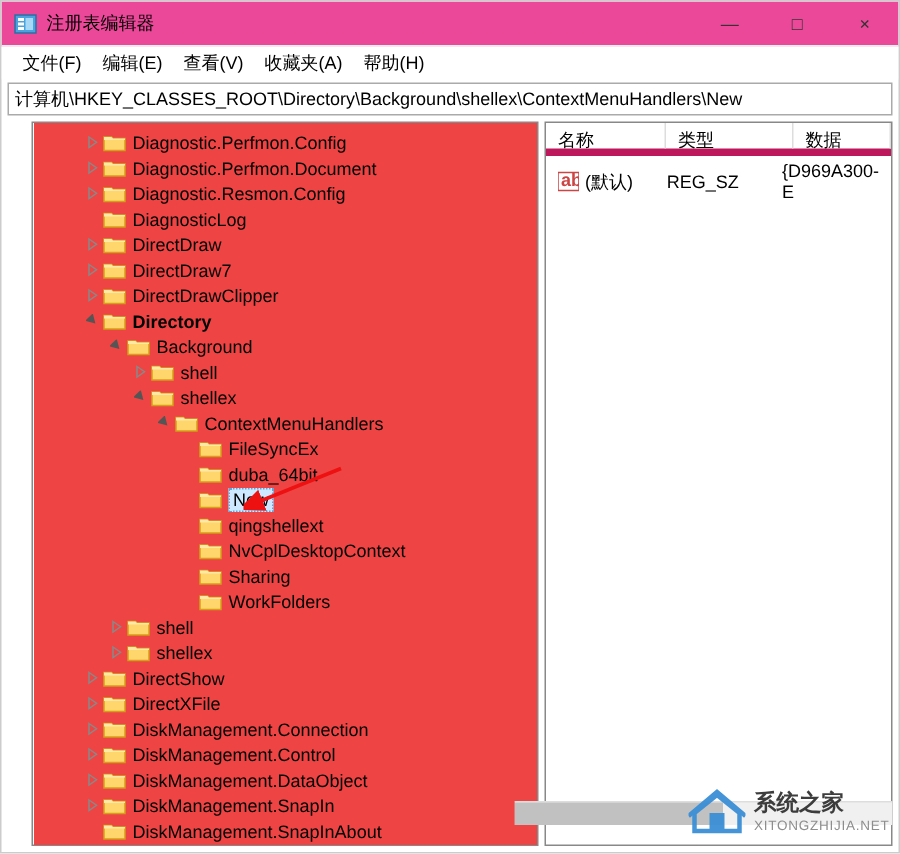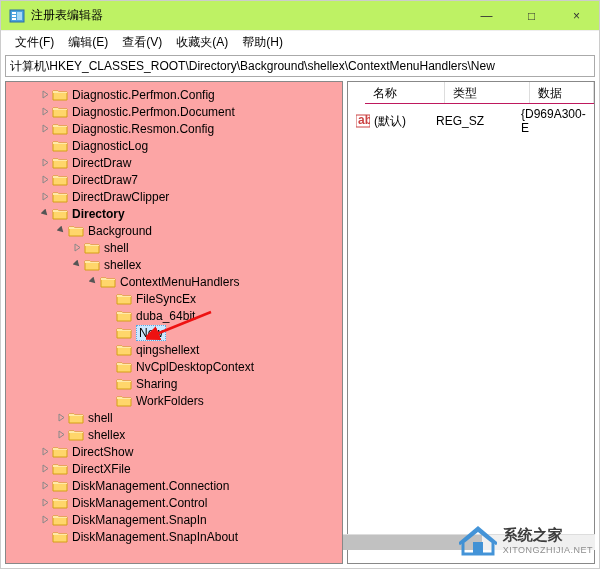--- a/index.html
+++ b/index.html
@@ -1,28 +1,28 @@
 <!DOCTYPE html>
 <html><head>
 <meta charset="utf-8">
 <style>
 * { margin: 0; padding: 0; box-sizing: border-box; font-family: "Microsoft YaHei", "Segoe UI", sans-serif; font-size: 12px; }
 body { background: #fff; width: 600px; height: 569px; overflow: hidden; position: relative; border: 1px solid #ccc; }
-.titlebar { height: 30px; display: flex; align-items: center; padding-left: 8px; background: #bef264; border-bottom: 1px solid #eee; }
+.titlebar { height: 30px; display: flex; align-items: center; padding-left: 8px; background: #ec4899; border-bottom: 1px solid #eee; }
 .titlebar .app-icon { width: 16px; height: 16px; margin-right: 6px; }
 .titlebar .title { flex: 1; color: #000; }
 .win-controls { display: flex; height: 100%; }
 .win-controls div { width: 45px; display: flex; align-items: center; justify-content: center; color: #333; }
 .menubar { height: 22px; display: flex; align-items: center; padding-left: 8px; gap: 2px; background: #fff; }
 .menubar span { padding: 2px 6px; color: #000; }
 .addressbar { height: 22px; display: flex; align-items: center; border: 1px solid #aaa; margin: 2px 4px; background: #fff; padding-left: 4px; color: #000; }
 .content { display: flex; height: calc(100% - 80px); }
-.tree-pane { width: 338px; border: 1px solid #888; margin: 2px 0 2px 4px; overflow: auto; background: #fca5a5; position: relative; }
+.tree-pane { width: 338px; border: 1px solid #888; margin: 2px 0 2px 20px; overflow: auto; background: #ef4444; position: relative; }
 .list-pane { flex: 1; border: 1px solid #888; margin: 2px 4px 2px 4px; background: #fff; overflow: hidden; }
-.list-header { display: flex; height: 22px; border-bottom: 1px solid #be185d; margin-left: 17px; }
+.list-header { display: flex; height: 22px; border-bottom: 5px solid #be185d; }
 .list-header div { padding: 3px 8px; border-right: 1px solid #ddd; color: #000; }
 .list-row { display: flex; padding: 3px 0; }
 .list-row .cell { padding: 0 8px; display: flex; align-items: center; }
 .ab-icon { width: 14px; height: 14px; margin-right: 4px; }
 .tree { padding: 4px 0; }
 .tree-item { display: flex; align-items: center; height: 17px; white-space: nowrap; color: #000; cursor: default; }
 .tree-item.selected .label-box { background: #cde8ff; border: 1px dotted #5aa7e0; padding: 0 2px; }
 .expander { width: 14px; height: 14px; display: inline-flex; align-items: center; justify-content: center; margin-right: 0px; flex-shrink: 0; }
 .expander svg { width: 9px; height: 9px; }
 .folder { width: 16px; height: 14px; margin-right: 4px; flex-shrink: 0; }
@@ -344,20 +344,32 @@
         <div class="tree-item" style="padding-left: 32px;">
           <span class="expander">
             <svg viewBox="0 0 9 9">
               <path d="M2 1 L7 4.5 L2 8 Z" fill="none" stroke="#888"></path>
             </svg>
           </span>
           <svg class="folder" viewBox="0 0 16 14">
             <path d="M1 3 L6 3 L7 4 L15 4 L15 12 L1 12 Z" fill="#ffd66b" stroke="#d4a017"></path>
             <path d="M1 3 L6 3 L7 4 L15 4 L15 5 L1 5 Z" fill="#ffe9a8"></path>
           </svg>
+          <span class="label-box">DiskManagement.DataObject</span>
+        </div>
+        <div class="tree-item" style="padding-left: 32px;">
+          <span class="expander">
+            <svg viewBox="0 0 9 9">
+              <path d="M2 1 L7 4.5 L2 8 Z" fill="none" stroke="#888"></path>
+            </svg>
+          </span>
+          <svg class="folder" viewBox="0 0 16 14">
+            <path d="M1 3 L6 3 L7 4 L15 4 L15 12 L1 12 Z" fill="#ffd66b" stroke="#d4a017"></path>
+            <path d="M1 3 L6 3 L7 4 L15 4 L15 5 L1 5 Z" fill="#ffe9a8"></path>
+          </svg>
           <span class="label-box">DiskManagement.SnapIn</span>
         </div>
         <div class="tree-item" style="padding-left: 32px;">
           <span class="expander"></span>
           <svg class="folder" viewBox="0 0 16 14">
             <path d="M1 3 L6 3 L7 4 L15 4 L15 12 L1 12 Z" fill="#ffd66b" stroke="#d4a017"></path>
             <path d="M1 3 L6 3 L7 4 L15 4 L15 5 L1 5 Z" fill="#ffe9a8"></path>
           </svg>
           <span class="label-box">DiskManagement.SnapInAbout</span>
         </div>

